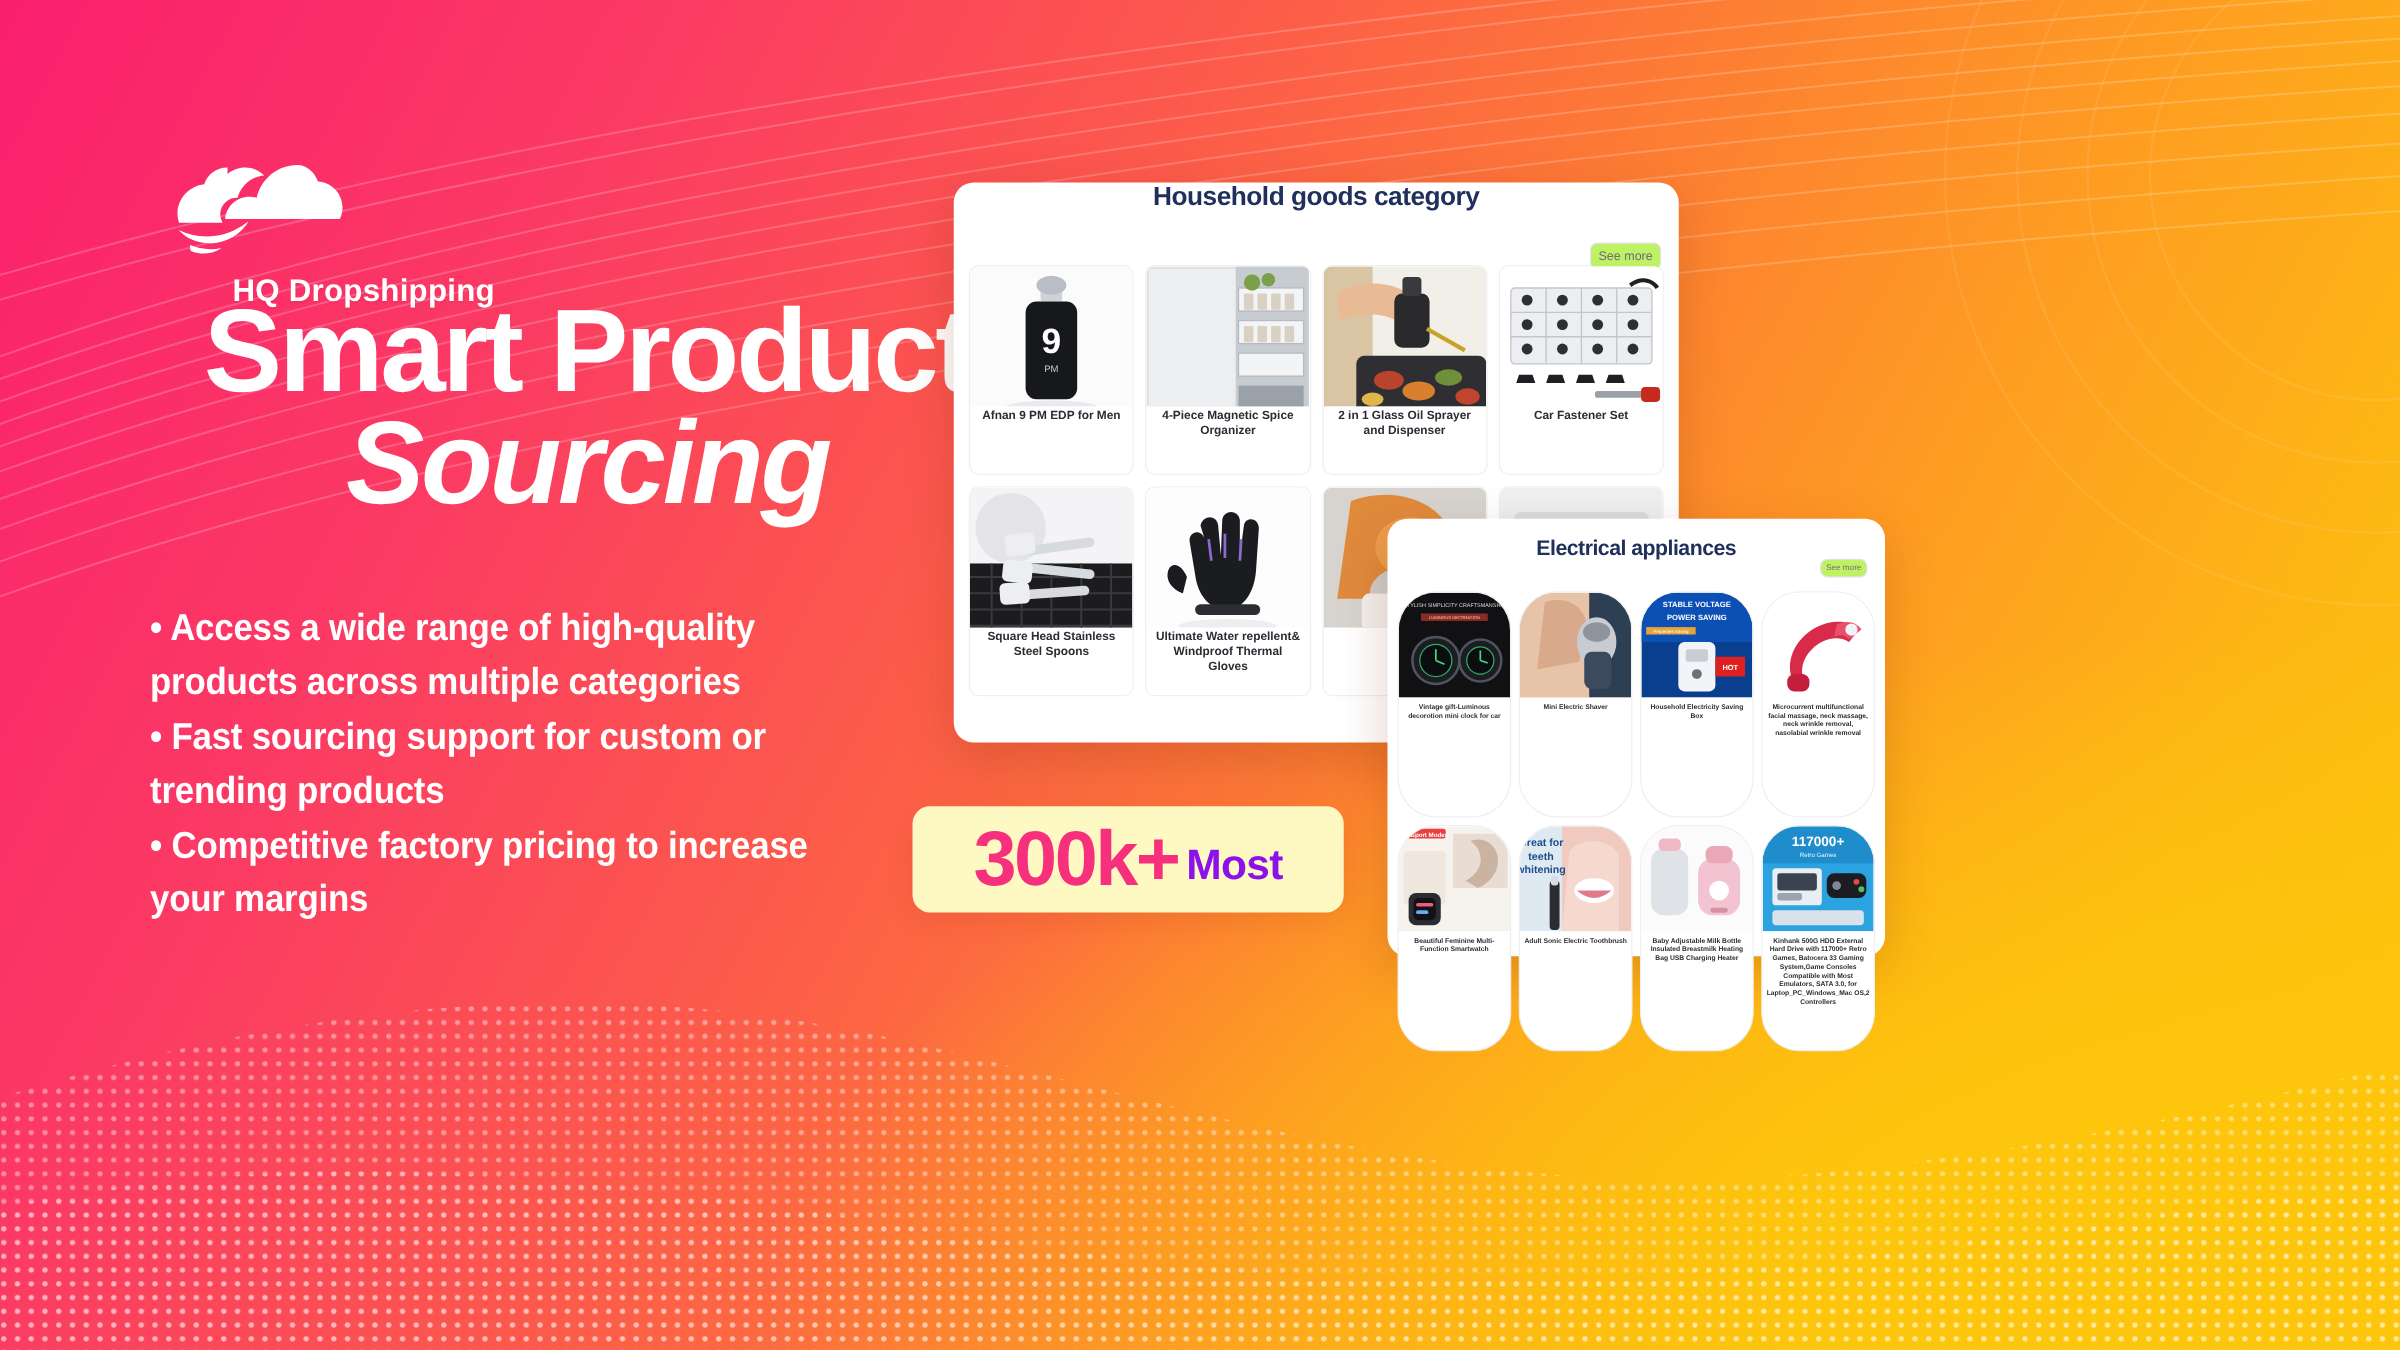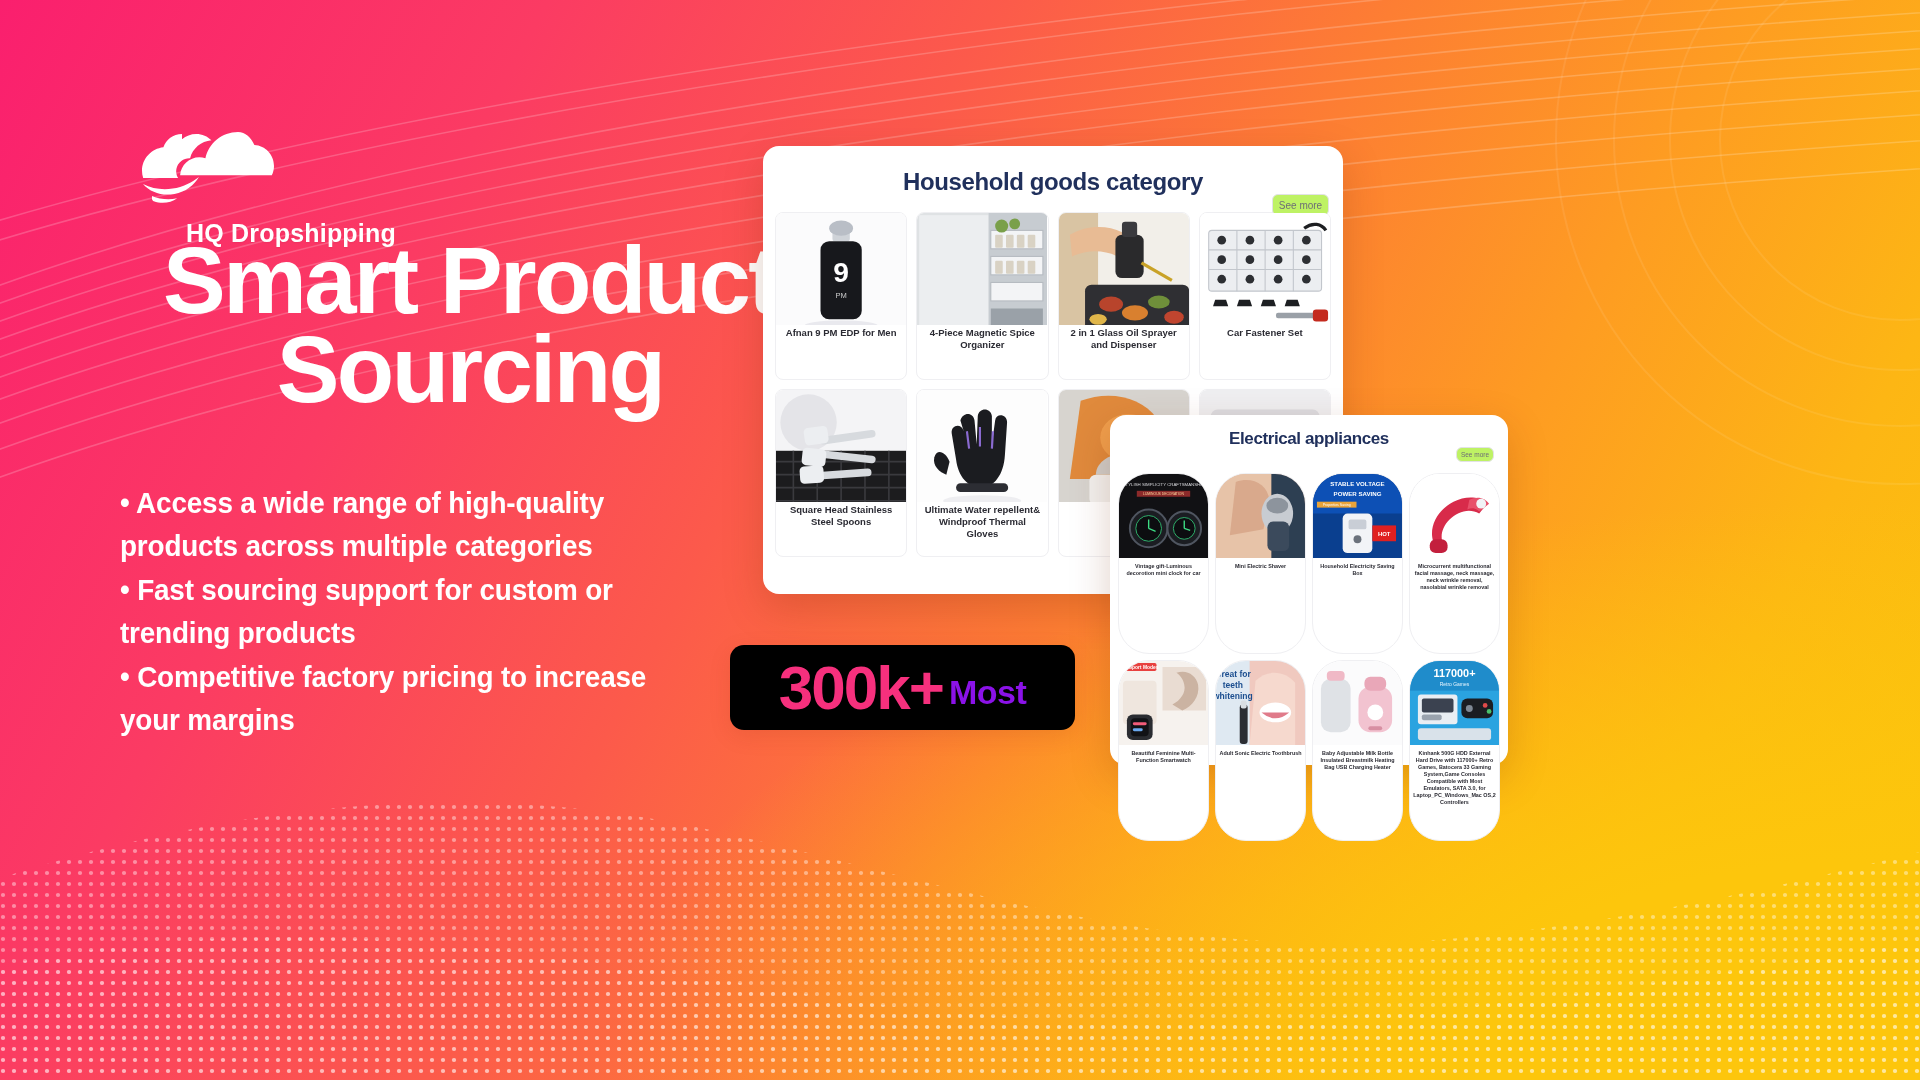--- a/index.html
+++ b/index.html
@@ -27,54 +27,54 @@
     font-size:25px; font-weight:700; color:#fff;
     letter-spacing:.2px; text-shadow:0 1px 2px rgba(0,0,0,.06);
   }
 
   .headline {
     margin-top:26px;
     font-size:94px; line-height:.95; font-weight:800; color:#fff;
     letter-spacing:-2.6px;
     text-align:center;
   }
-  .headline .l2 { display:block; }
+  .headline .l2 { display:block;font-style:italic; }
 
   .bullets { margin-top:66px; width:620px; }
   .bullet {
     font-size:30px; line-height:1.45; font-weight:700; color:#fff;
     letter-spacing:-.2px; font-stretch:condensed;
     transform:scaleX(.93); transform-origin:left center;
   }
 
   
   .sku-badge {
     position:absolute; left:730px; top:645px;
-    width:345px; height:85px; background:#000000; border-radius:14px;
+    width:345px; height:85px; background:#fef9c3; border-radius:14px;
     display:flex; align-items:center; justify-content:center; gap:6px;
     box-shadow:0 6px 22px rgba(140,30,0,.12);
   }
   .sku-num { font-size:62px; font-weight:800; color:#F6307D; letter-spacing:-2px; line-height:1; }
   .sku-lbl { font-size:34px; font-weight:800; color:#8B12E8; letter-spacing:-.5px; line-height:1; position:relative; top:4px;}
 
   
   .panel {
     position:absolute; background:#fff; border-radius:16px;
     box-shadow:0 14px 40px rgba(120,40,0,.22);
   }
   .panel-a { left:763px; top:146px; width:580px; height:448px; }
   .panel-b { left:1110px; top:415px; width:398px; height:350px; }
 
   .panel-head { position:relative; height:58px; }
   .panel-a .panel-head { height:66px; }
   .panel-title {
     text-align:center; color:#20305C; font-weight:700;
     letter-spacing:-.4px;
   }
-  .panel-a .panel-title { font-size:24px; padding-top:22px; }
+  .panel-a .panel-title { font-size:21px; }
   .panel-b .panel-title { font-size:17px; padding-top:14px; }
 
   .see-more {
     position:absolute; right:14px;
     border:1px solid #E2E2E6; border-radius:6px; background:#bef264;
     color:#6E6E76; text-align:center; font-weight:400;
   }
   .panel-a .see-more { top:48px; width:57px; height:22px; font-size:10px; line-height:21px; }
   .panel-b .see-more { top:32px; width:38px; height:15px; font-size:6.5px; line-height:14px; }
 

